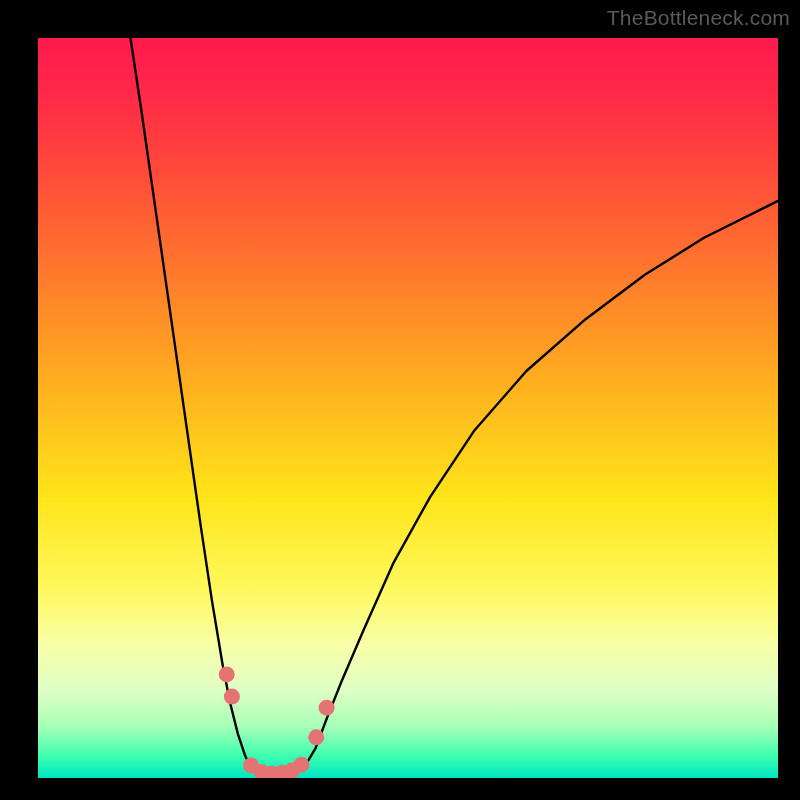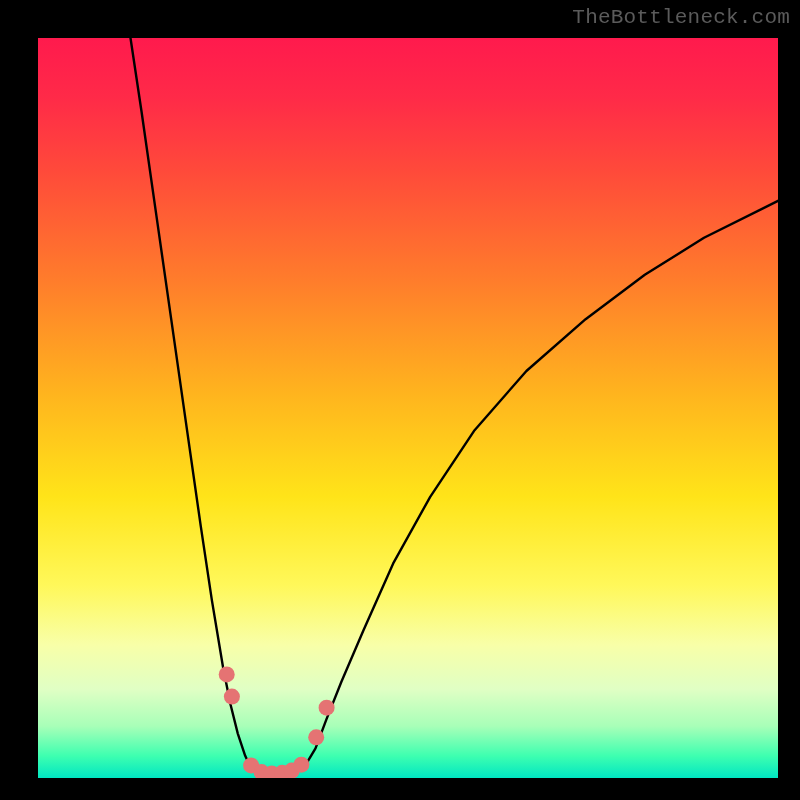--- a/index.html
+++ b/index.html
@@ -36,21 +36,21 @@
       #f8ffa8 82%,
       #e0ffc4 88%,
       #a8ffb8 93%,
       #3effb0 97%,
       #00e6c2 100%);
   }
   .watermark {
     position: absolute;
     top: 6px;
     right: 10px;
-    font-family: Liberation Mono, monospace;
+    font-family: Liberation Sans, sans-serif;
     font-size: 21px;
     color: #5b5b5b;
     letter-spacing: 0.2px;
     user-select: none;
   }
   svg.overlay {
     position: absolute;
     left: 0;
     top: 0;
     width: 740px;

